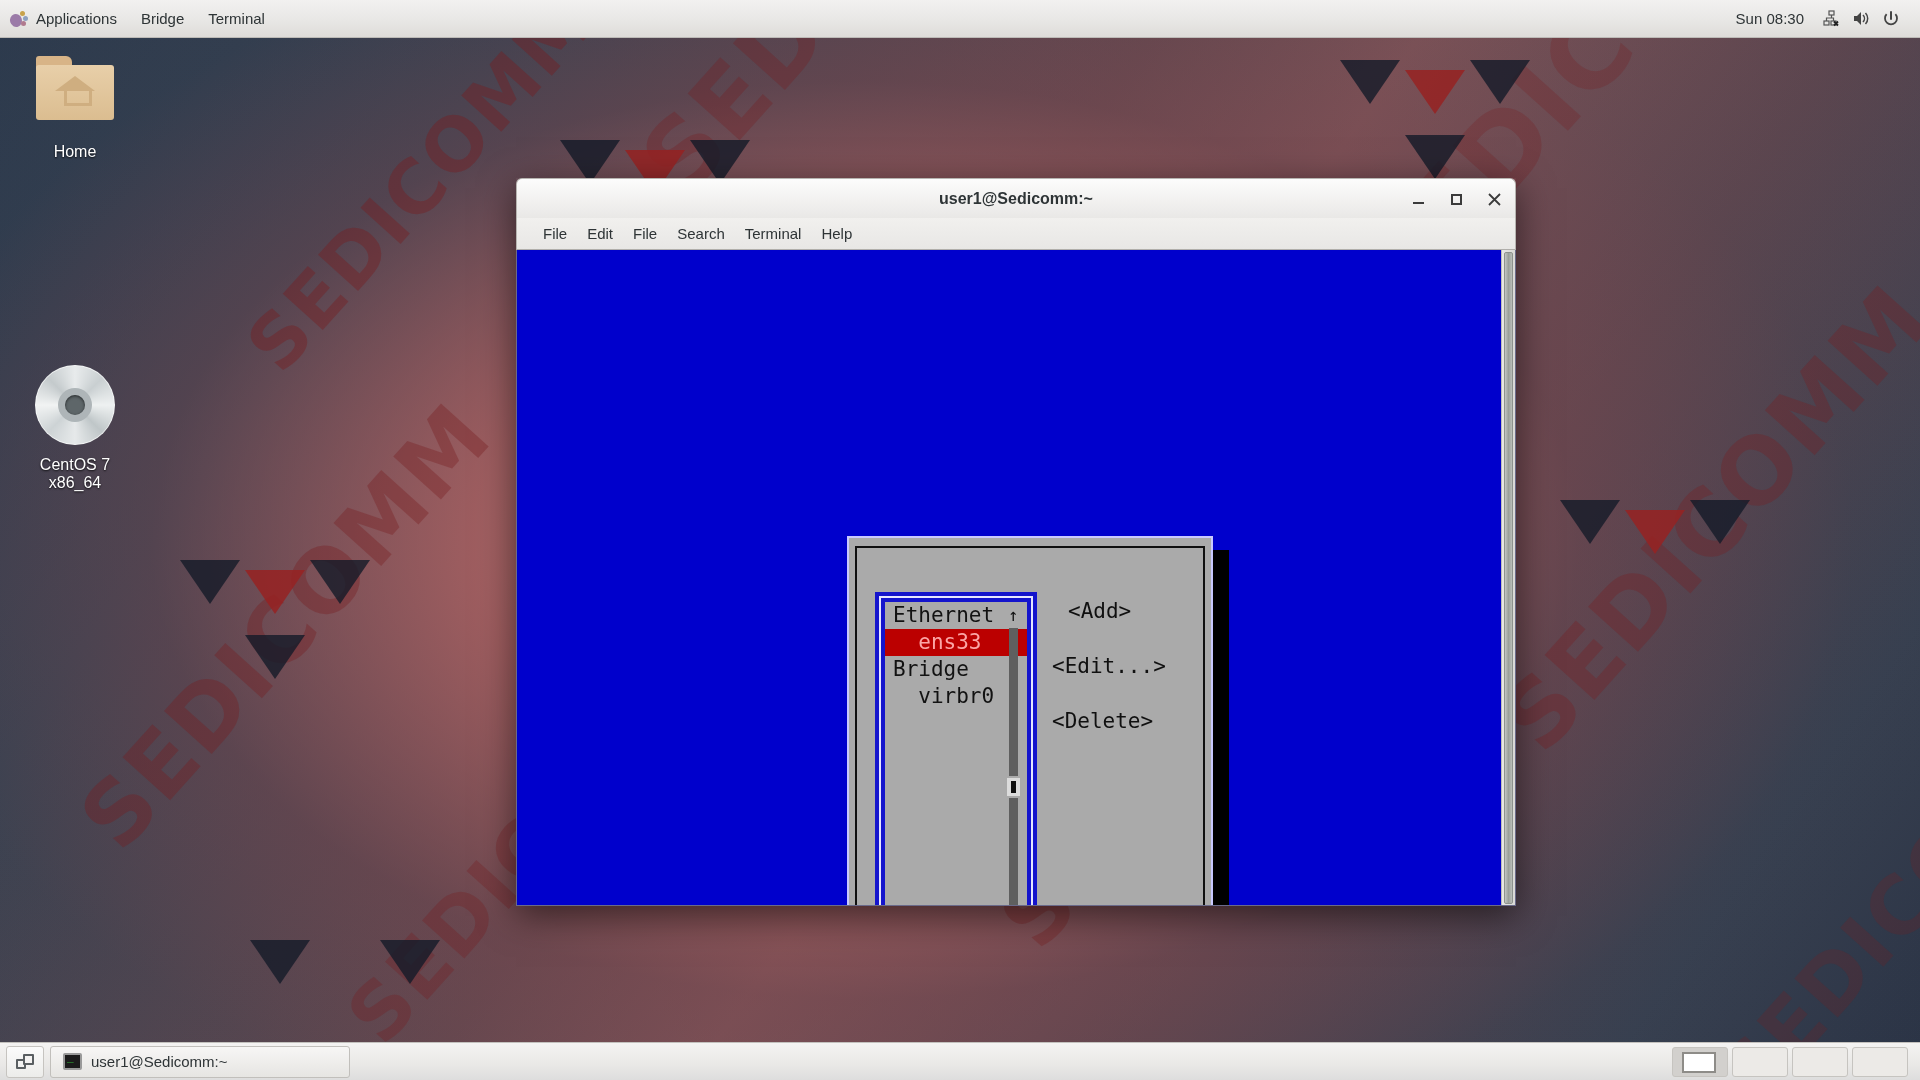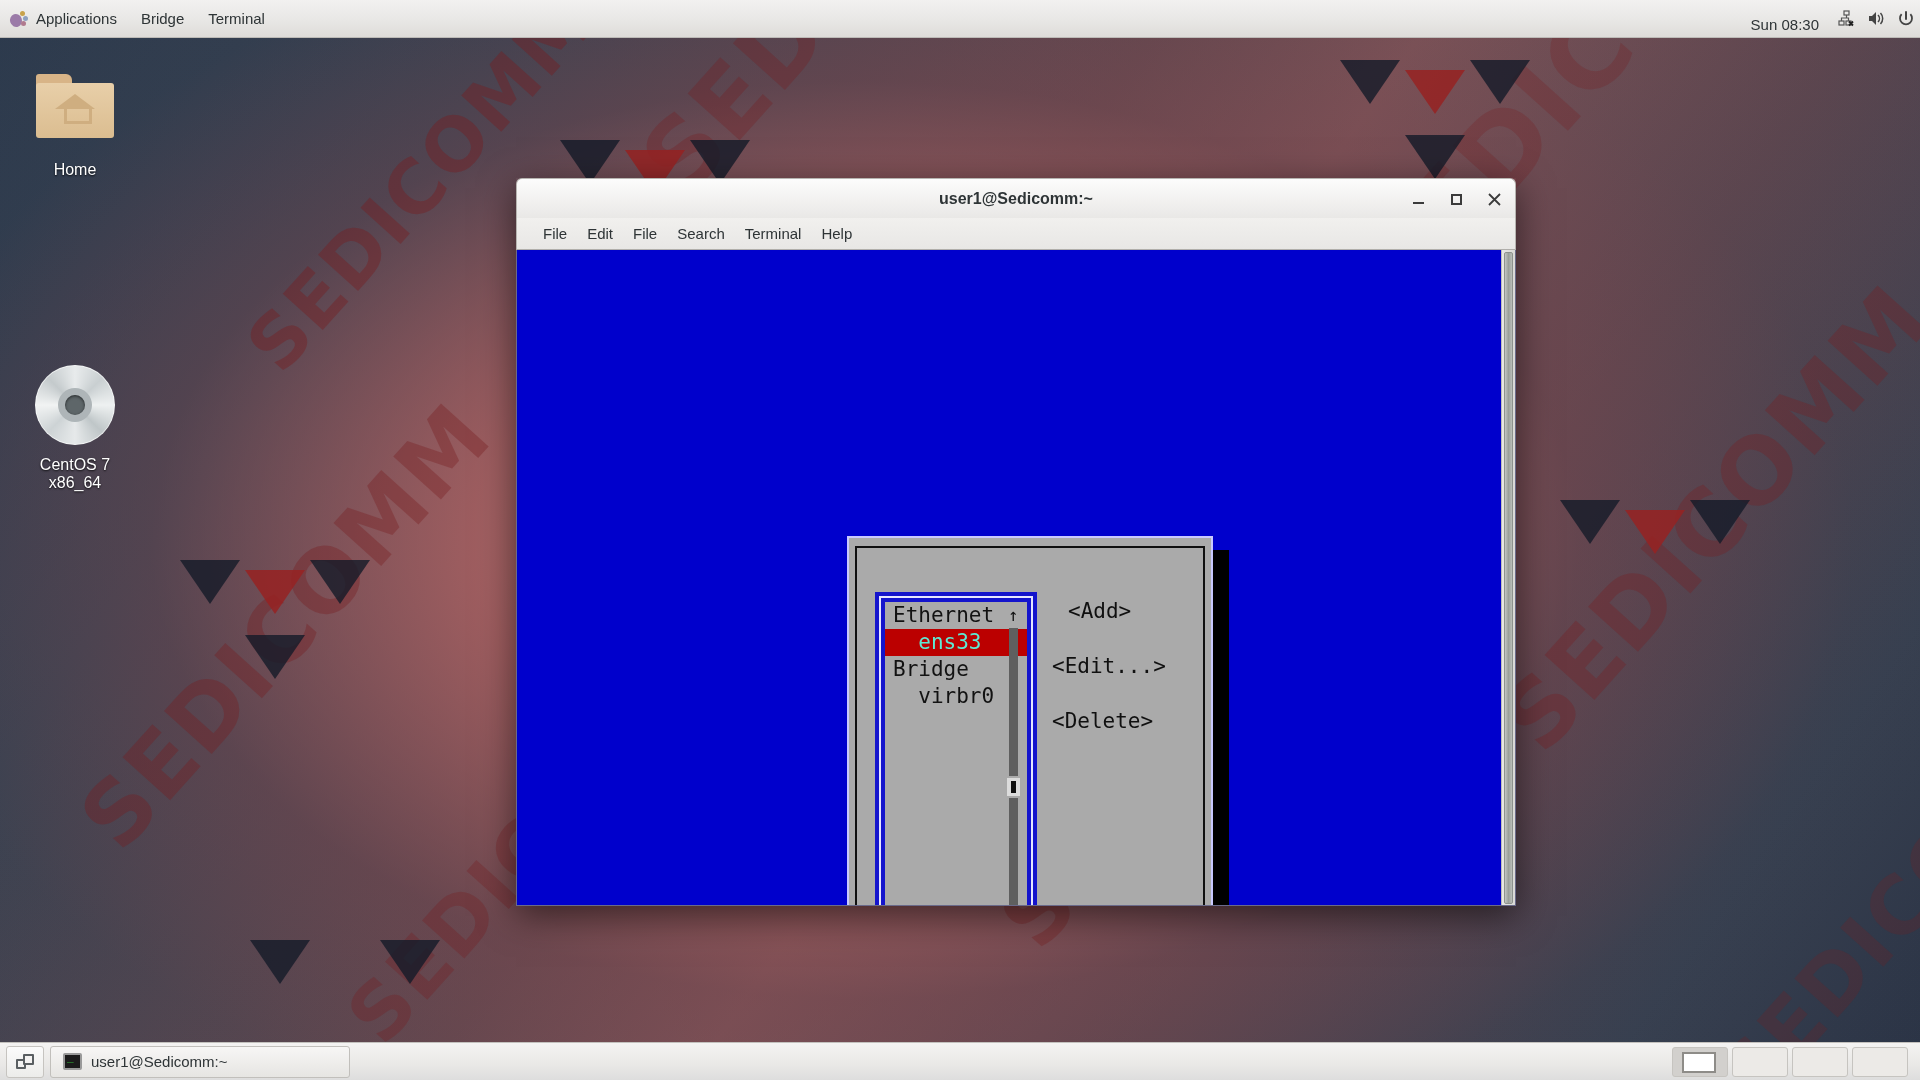--- a/index.html
+++ b/index.html
@@ -101,21 +101,21 @@
     border-bottom:1px solid #bdbbb7;
     display:flex; align-items:center; font-size:15px; color:#2e3436;
   }
   #top-panel .menu-item { padding:0 12px; height:29px; line-height:29px; cursor:default; }
   .gnome-foot { width:20px; height:18px; margin-left:8px; margin-right:-4px; position:relative; }
   .gnome-foot .p { position:absolute; border-radius:50%; }
   .gnome-foot .big { left:2px; top:4px; width:12px; height:13px; background:#9b7ba8; transform:rotate(-18deg); }
   .gnome-foot .t1 { left:12px; top:1px; width:5px; height:5px; background:#c8a24b; }
   .gnome-foot .t2 { left:15px; top:6px; width:5px; height:5px; background:#8da0c0; }
   .gnome-foot .t3 { left:13px; top:11px; width:5px; height:5px; background:#b07a8e; }
-  #panel-right { margin-left:auto; display:flex; align-items:flex-end; gap:4px; padding-right:1px; }
+  #panel-right { margin-left:auto; display:flex; align-items:center; gap:4px; padding-right:16px; }
   #clock { font-size:15px; padding:0 10px; color:#2e3436; }
   .tray-ico { width:26px; height:29px; display:flex; align-items:center; justify-content:center; cursor:default; }
 
   
   #bottom-panel {
     position:absolute; left:0; bottom:0; width:1920px; height:38px;
     background:linear-gradient(180deg,#f4f3f2 0%,#e9e8e6 60%,#ddd 100%);
     border-top:1px solid #c3c1bd;
     display:flex; align-items:center; padding:0 6px; gap:6px;
   }
@@ -228,21 +228,21 @@
   }
   #list-inner {
     position:absolute; left:10px; top:10px; right:10px; bottom:10px;
     background:#aaaaaa; overflow:hidden;
   }
   .lrow {
     height:27px; line-height:27px; font-size:21px; color:#121212; white-space:pre;
     padding-left:8px;
   }
   .lrow.sel {
-    background:#bb0000; color:#5eead4;
+    background:#bb0000; color:#fca5a5;
   }
   #list-scroll {
     position:absolute; right:6px; top:2px; width:16px; bottom:2px;
     text-align:center; color:#121212; font-size:16px;
   }
   #list-scroll .arr { height:22px; line-height:22px; font-size:17px; }
   #list-scroll .track {
     position:absolute; left:4px; top:24px; bottom:24px; width:9px; background:#aaaaaa;
   }
   #list-scroll .bar-top {
@@ -302,21 +302,21 @@
   <div class="tri red" style="left:245px;  top:570px;"></div>
   <div class="tri dn" style="left:245px;  top:635px;"></div>
 
   <div class="tri dn" style="left:1560px; top:500px;"></div>
   <div class="tri dn" style="left:1690px; top:500px;"></div>
   <div class="tri red" style="left:1625px; top:510px;"></div>
 
   <div class="tri dn" style="left:250px;  top:940px;"></div>
   <div class="tri dn" style="left:380px;  top:940px;"></div>
 
-  <div class="desk-icon" style="left:10px; top:66px;">
+  <div class="desk-icon" style="left:10px; top:48px;">
     <span class="glyph">
       <span class="folder">
           <span class="tab"></span>
           <span class="body"></span>
           <span class="house"></span>
         </span>
     </span>
     <span class="cap">Home</span>
   </div>
 

